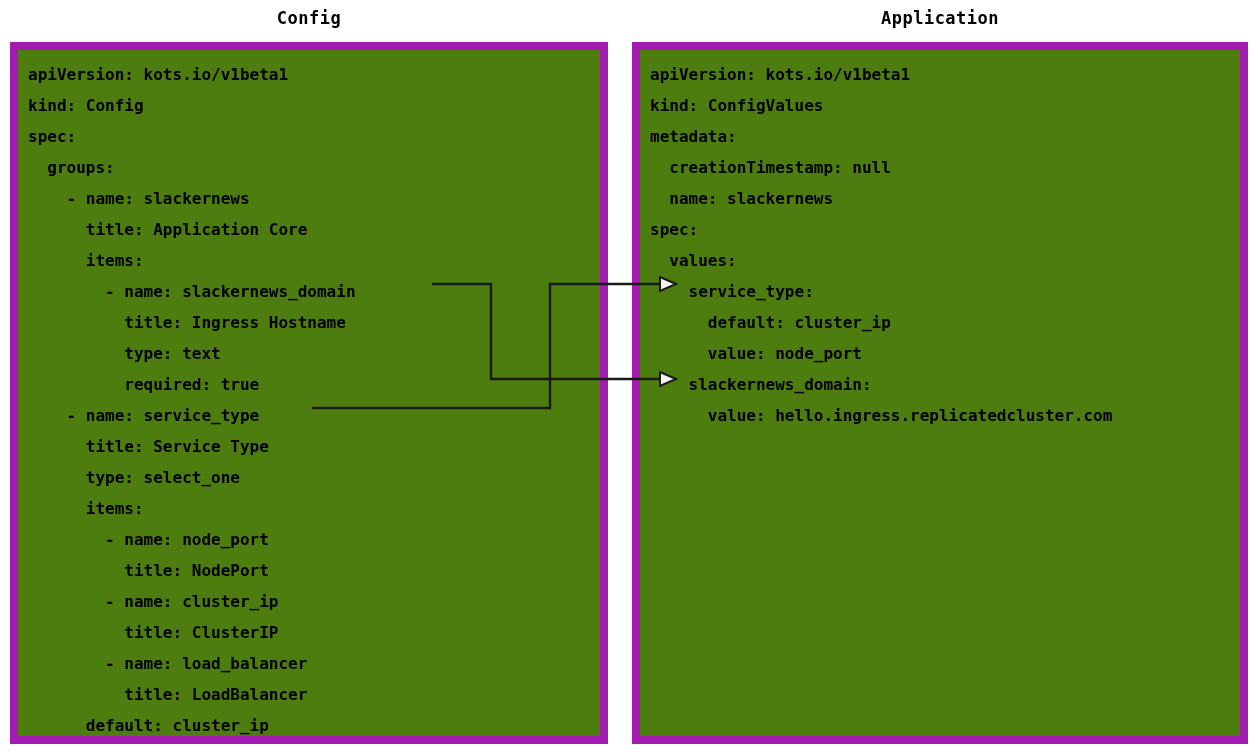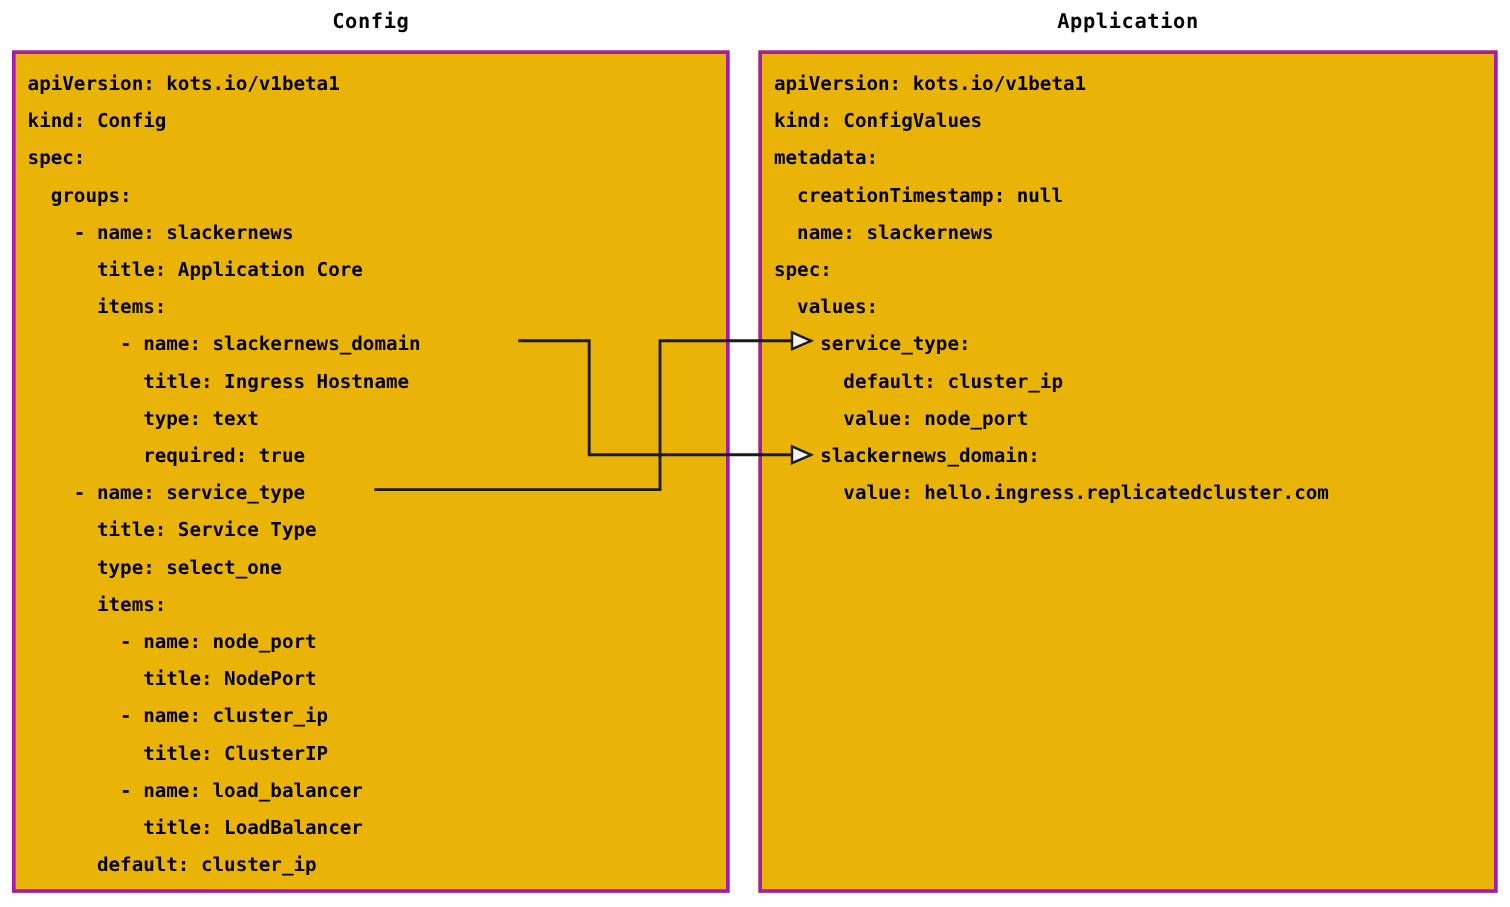--- a/index.html
+++ b/index.html
@@ -29,22 +29,22 @@
     color: #000000;
     text-align: center;
     letter-spacing: 0.5px;
     white-space: nowrap;
   }
   #title-config  { left: 10px;  width: 598px; }
   #title-values  { left: 632px; width: 616px; }
 
   .panel {
     position: absolute;
-    background: #eab308;
-    border: 3px solid #a21caf;
+    background: #4d7c0f;
+    border: 8px solid #a21caf;
     box-sizing: border-box;
     overflow: hidden;
   }
   #panel-config { left: 10px;  top: 42px; width: 598px; height: 702px; }
   #panel-values { left: 632px; top: 42px; width: 616px; height: 702px; }
 
   .yaml {
     position: absolute;
     left: 10px;
     top: 9px;

